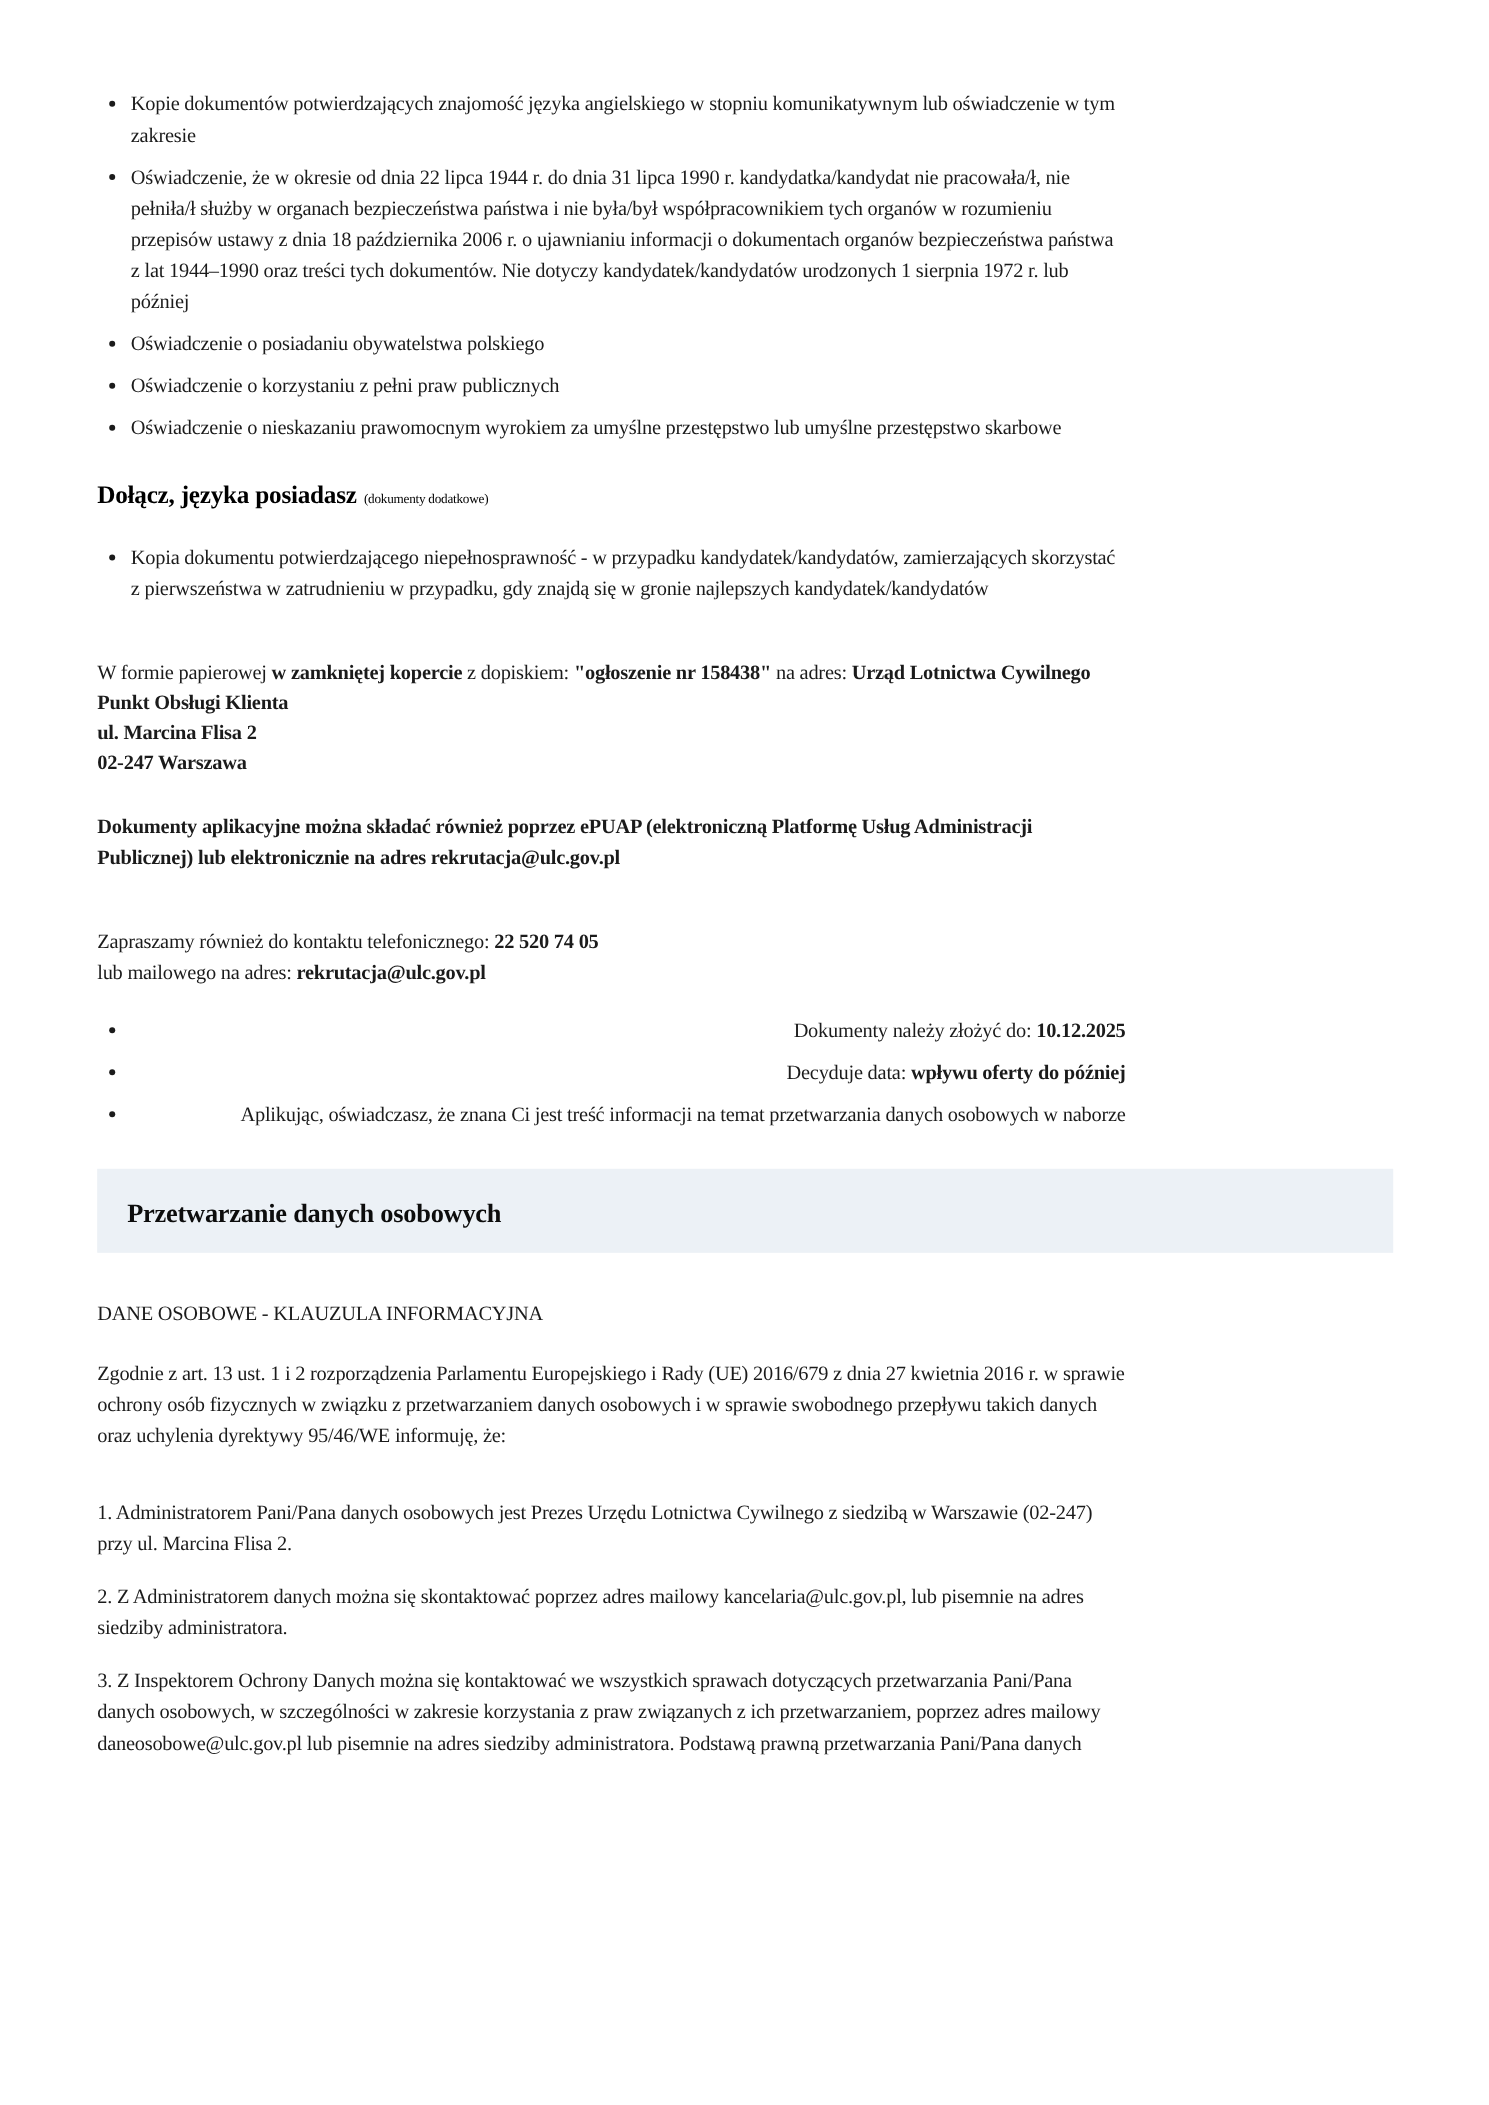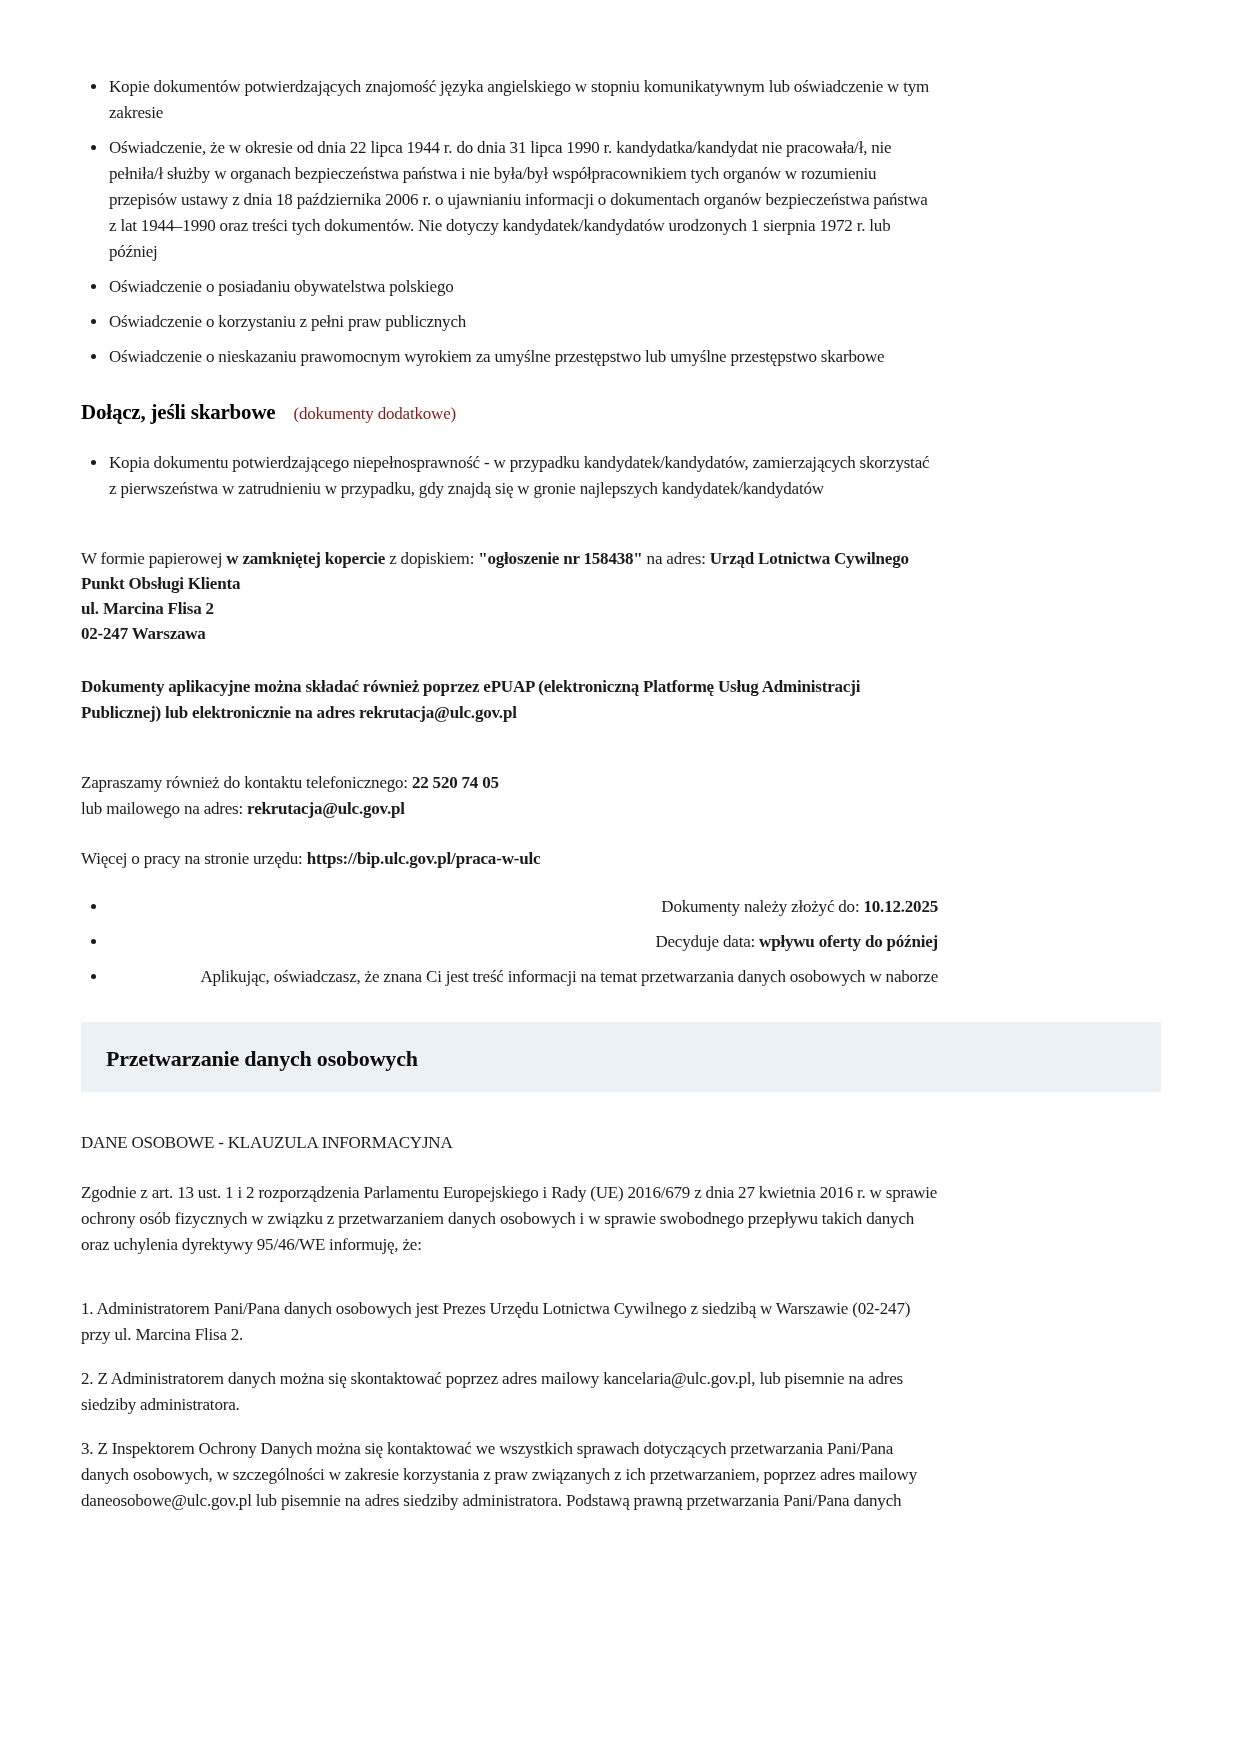--- a/index.html
+++ b/index.html
@@ -8,21 +8,21 @@
     padding:74px 80px 40px 81px;
     font-family:Liberation Serif, serif;
     font-size:17px;line-height:26px;color:#1b1b1b;
     letter-spacing:-0.2px;
   }
   p{margin:0;}
   b{font-weight:bold;}
   ul.bullets{margin:0;padding:0 0 0 27px;max-width:952px;list-style:disc;}
   ul.bullets li{margin:0 0 9px 0;padding-left:1px;}
   h2.attach-heading{font-size:21px;font-weight:bold;color:#000;margin:28px 0 22px 0;line-height:28px;}
-  h2.attach-heading .note{font-size:17px;font-weight:normal;color:#7f1d1d;margin-left:18px;}
+  h2.attach-heading .note{font-size:11px;font-weight:normal;color:#000000;margin-left:6px;}
   h1.apply-heading{font-size:29px;font-weight:bold;color:#000;margin:32px 0 0 0;line-height:38px;letter-spacing:-0.3px;}
   .text-block{max-width:952px;}
   .p-addr{margin-top:44px;line-height:25px;}
   .p-envelope{margin-top:26px;}
   .p-epuap{margin-top:28px;}
   .p-contact{margin-top:44px;}
   .p-more{margin-top:24px;}
   ul.apply-notes{margin-top:22px;text-align:right;}
   .gdpr-banner{
     margin-top:32px;width:1080px;box-sizing:border-box;
@@ -40,35 +40,34 @@
 <div class="page">
 
   <ul class="bullets">
       <li><span>Kopie dokumentów potwierdzających znajomość języka angielskiego w stopniu komunikatywnym lub oświadczenie w tym zakresie</span></li>
       <li><span>Oświadczenie, że w okresie od dnia 22 lipca 1944 r. do dnia 31 lipca 1990 r. kandydatka/kandydat nie pracowała/ł, nie pełniła/ł służby w organach bezpieczeństwa państwa i nie była/był współpracownikiem tych organów w rozumieniu przepisów ustawy z dnia 18 października 2006 r. o ujawnianiu informacji o dokumentach organów bezpieczeństwa państwa z lat 1944–1990 oraz treści tych dokumentów. Nie dotyczy kandydatek/kandydatów urodzonych 1 sierpnia 1972 r. lub później</span></li>
       <li><span>Oświadczenie o posiadaniu obywatelstwa polskiego</span></li>
       <li><span>Oświadczenie o korzystaniu z pełni praw publicznych</span></li>
       <li><span>Oświadczenie o nieskazaniu prawomocnym wyrokiem za umyślne przestępstwo lub umyślne przestępstwo skarbowe</span></li>
     </ul>
 
-  <h2 class="attach-heading"><span>Dołącz, jeśli skarbowe</span><span class="note">(dokumenty dodatkowe)</span></h2>
+  <h2 class="attach-heading"><span>Dołącz, języka posiadasz</span><span class="note">(dokumenty dodatkowe)</span></h2>
 
   <ul class="bullets">
       <li><span>Kopia dokumentu potwierdzającego niepełnosprawność - w przypadku kandydatek/kandydatów, zamierzających skorzystać z pierwszeństwa w zatrudnieniu w przypadku, gdy znajdą się w gronie najlepszych kandydatek/kandydatów</span></li>
     </ul>
 
 
   <p class="text-block p-addr"><span>W formie papierowej </span><b>w zamkniętej kopercie</b><span> z dopiskiem: </span><b>"ogłoszenie nr 158438"</b><span> na adres: </span><b>Urząd Lotnictwa Cywilnego</b><br><b>Punkt Obsługi Klienta</b><br><b>ul. Marcina Flisa 2</b><br><b>02-247 Warszawa</b></p>
 
 
   <p class="text-block p-epuap"><b>Dokumenty aplikacyjne można składać również poprzez ePUAP (elektroniczną Platformę Usług Administracji Publicznej) lub elektronicznie na adres rekrutacja@ulc.gov.pl</b></p>
 
   <p class="text-block p-contact"><span>Zapraszamy również do kontaktu telefonicznego: </span><b>22 520 74 05</b><br><span>lub mailowego na adres: </span><b>rekrutacja@ulc.gov.pl</b></p>
 
-  <p class="text-block p-more"><span>Więcej o pracy na stronie urzędu: </span><b>https://bip.ulc.gov.pl/praca-w-ulc</b></p>
 
   <ul class="bullets apply-notes">
       <li><span>Dokumenty należy złożyć do: </span><b>10.12.2025</b></li>
       <li><span>Decyduje data: </span><b>wpływu oferty do później</b></li>
       <li><span>Aplikując, oświadczasz, że znana Ci jest treść informacji na temat przetwarzania danych osobowych w naborze</span></li>
     </ul>
 
   <div class="gdpr-banner" style="background-color: rgb(236, 241, 246);">
     <span class="title">Przetwarzanie danych osobowych</span>
   </div>

